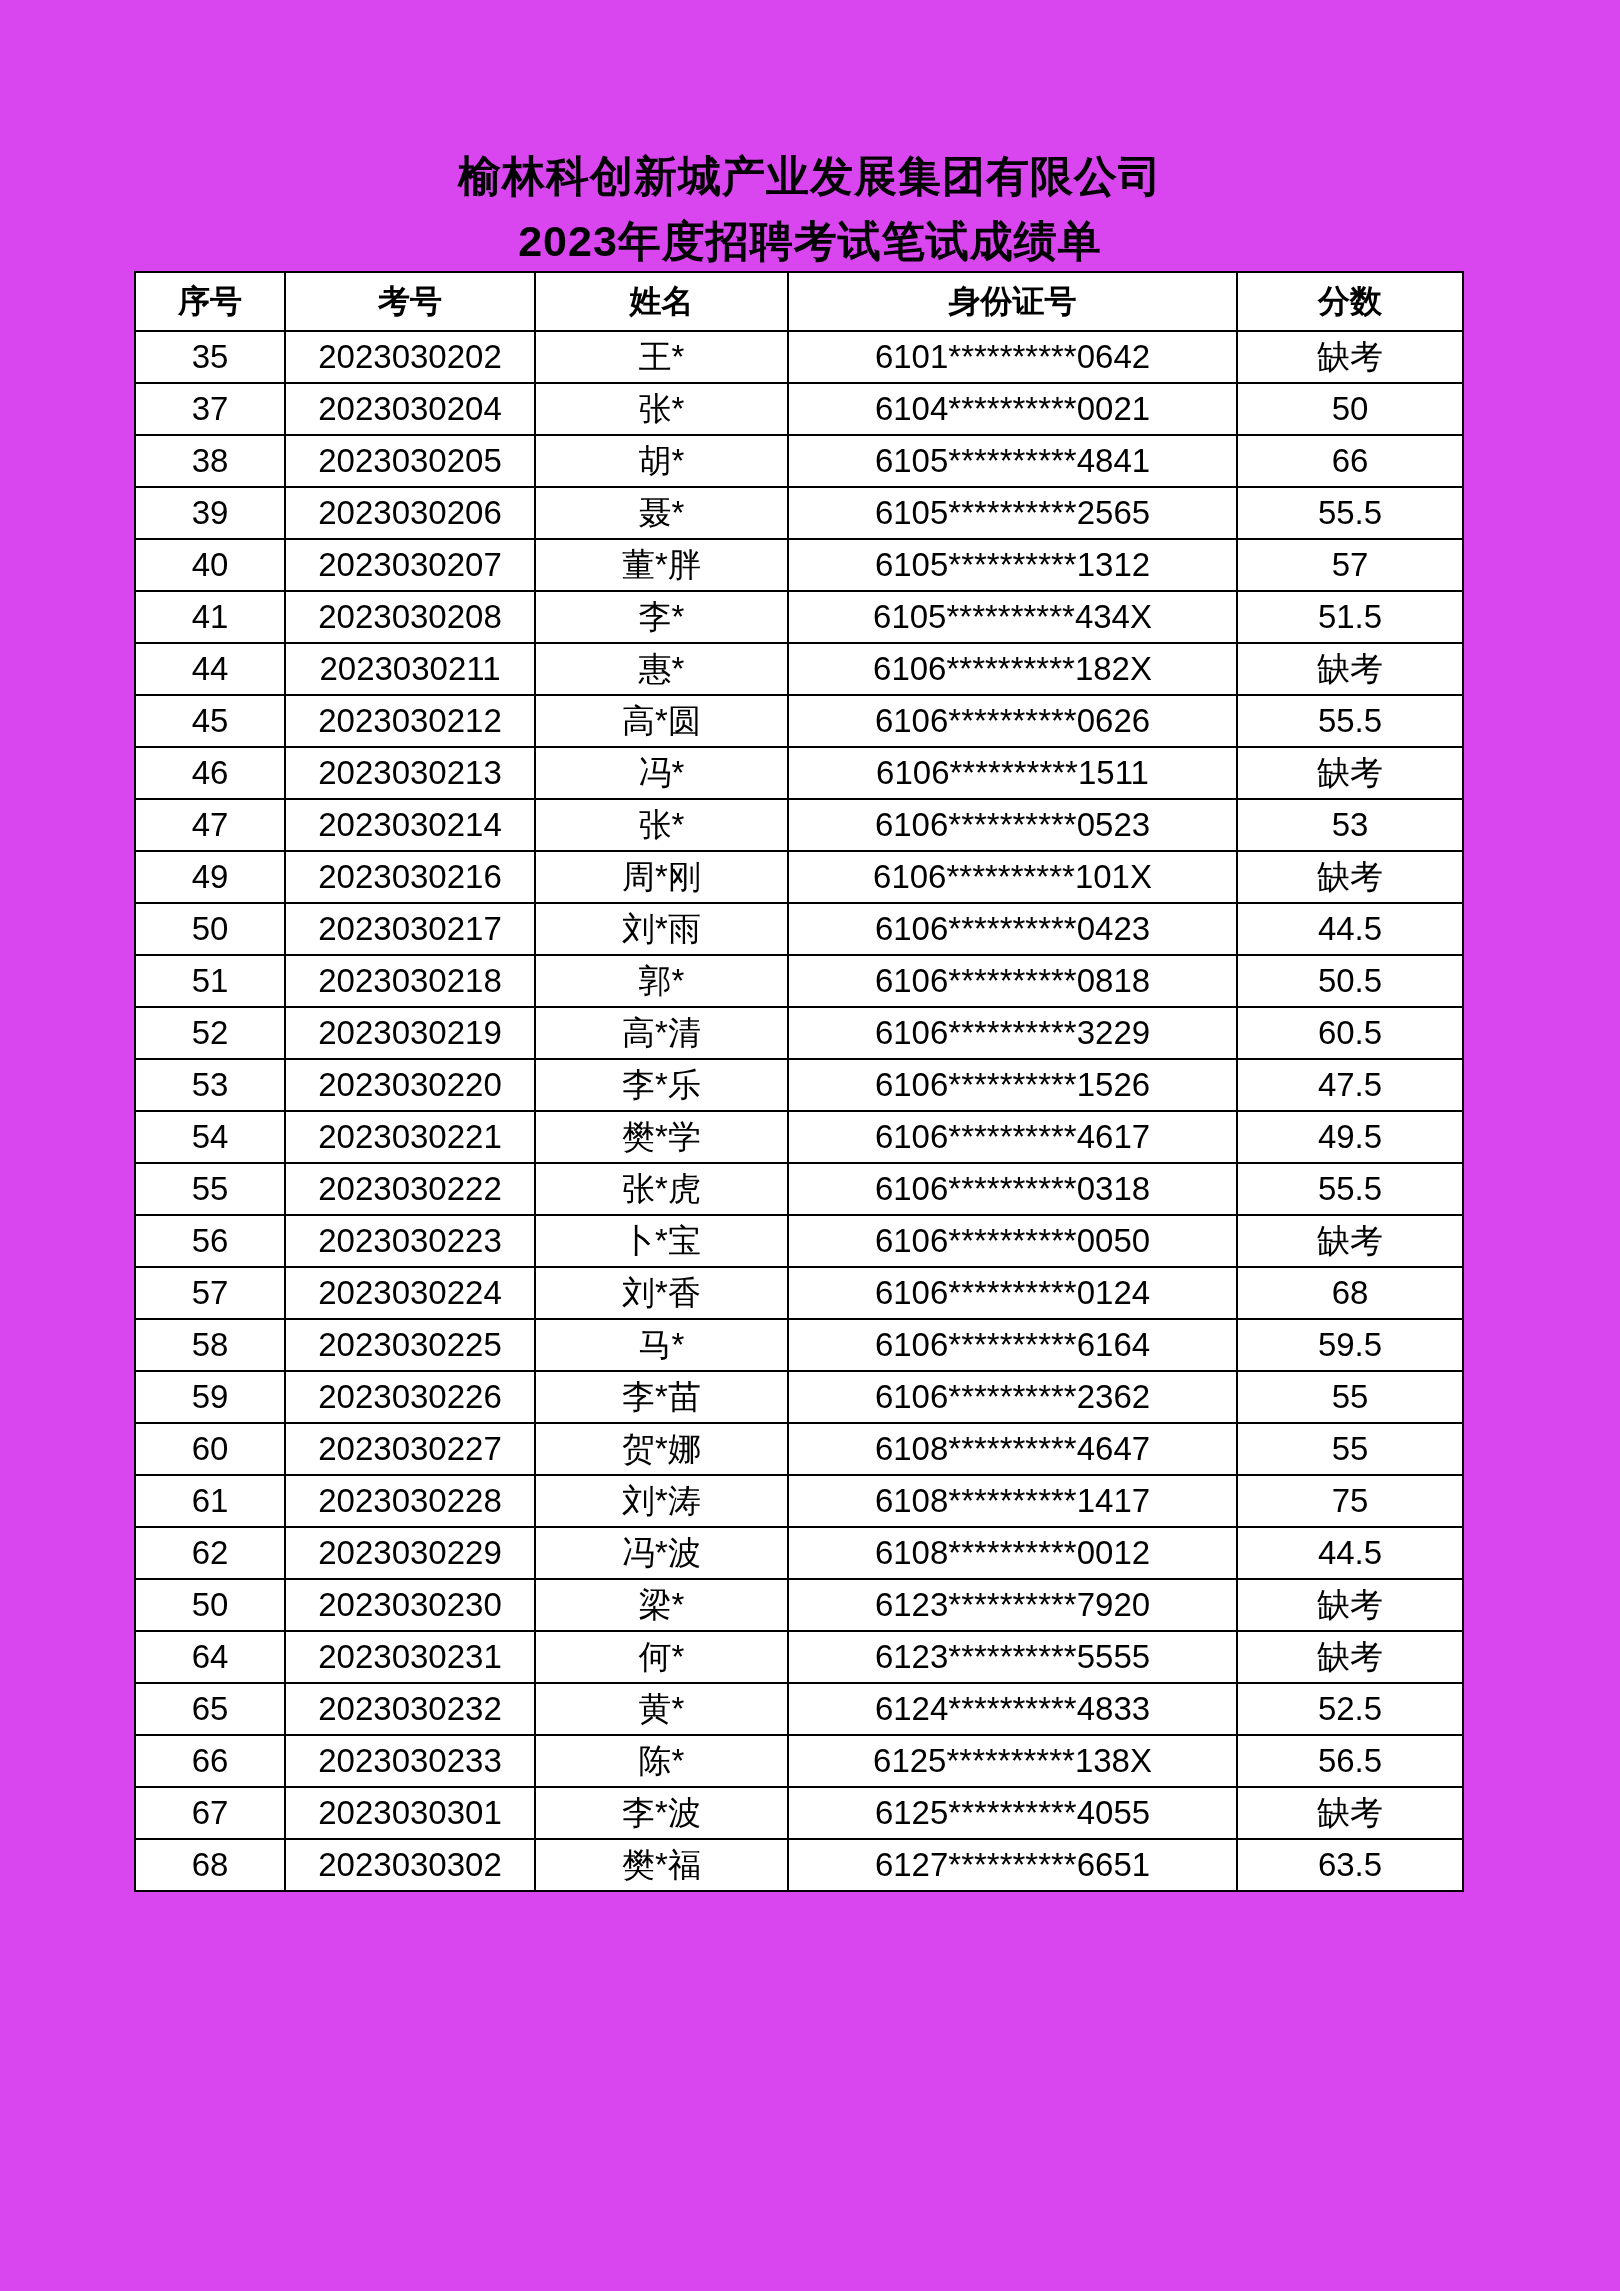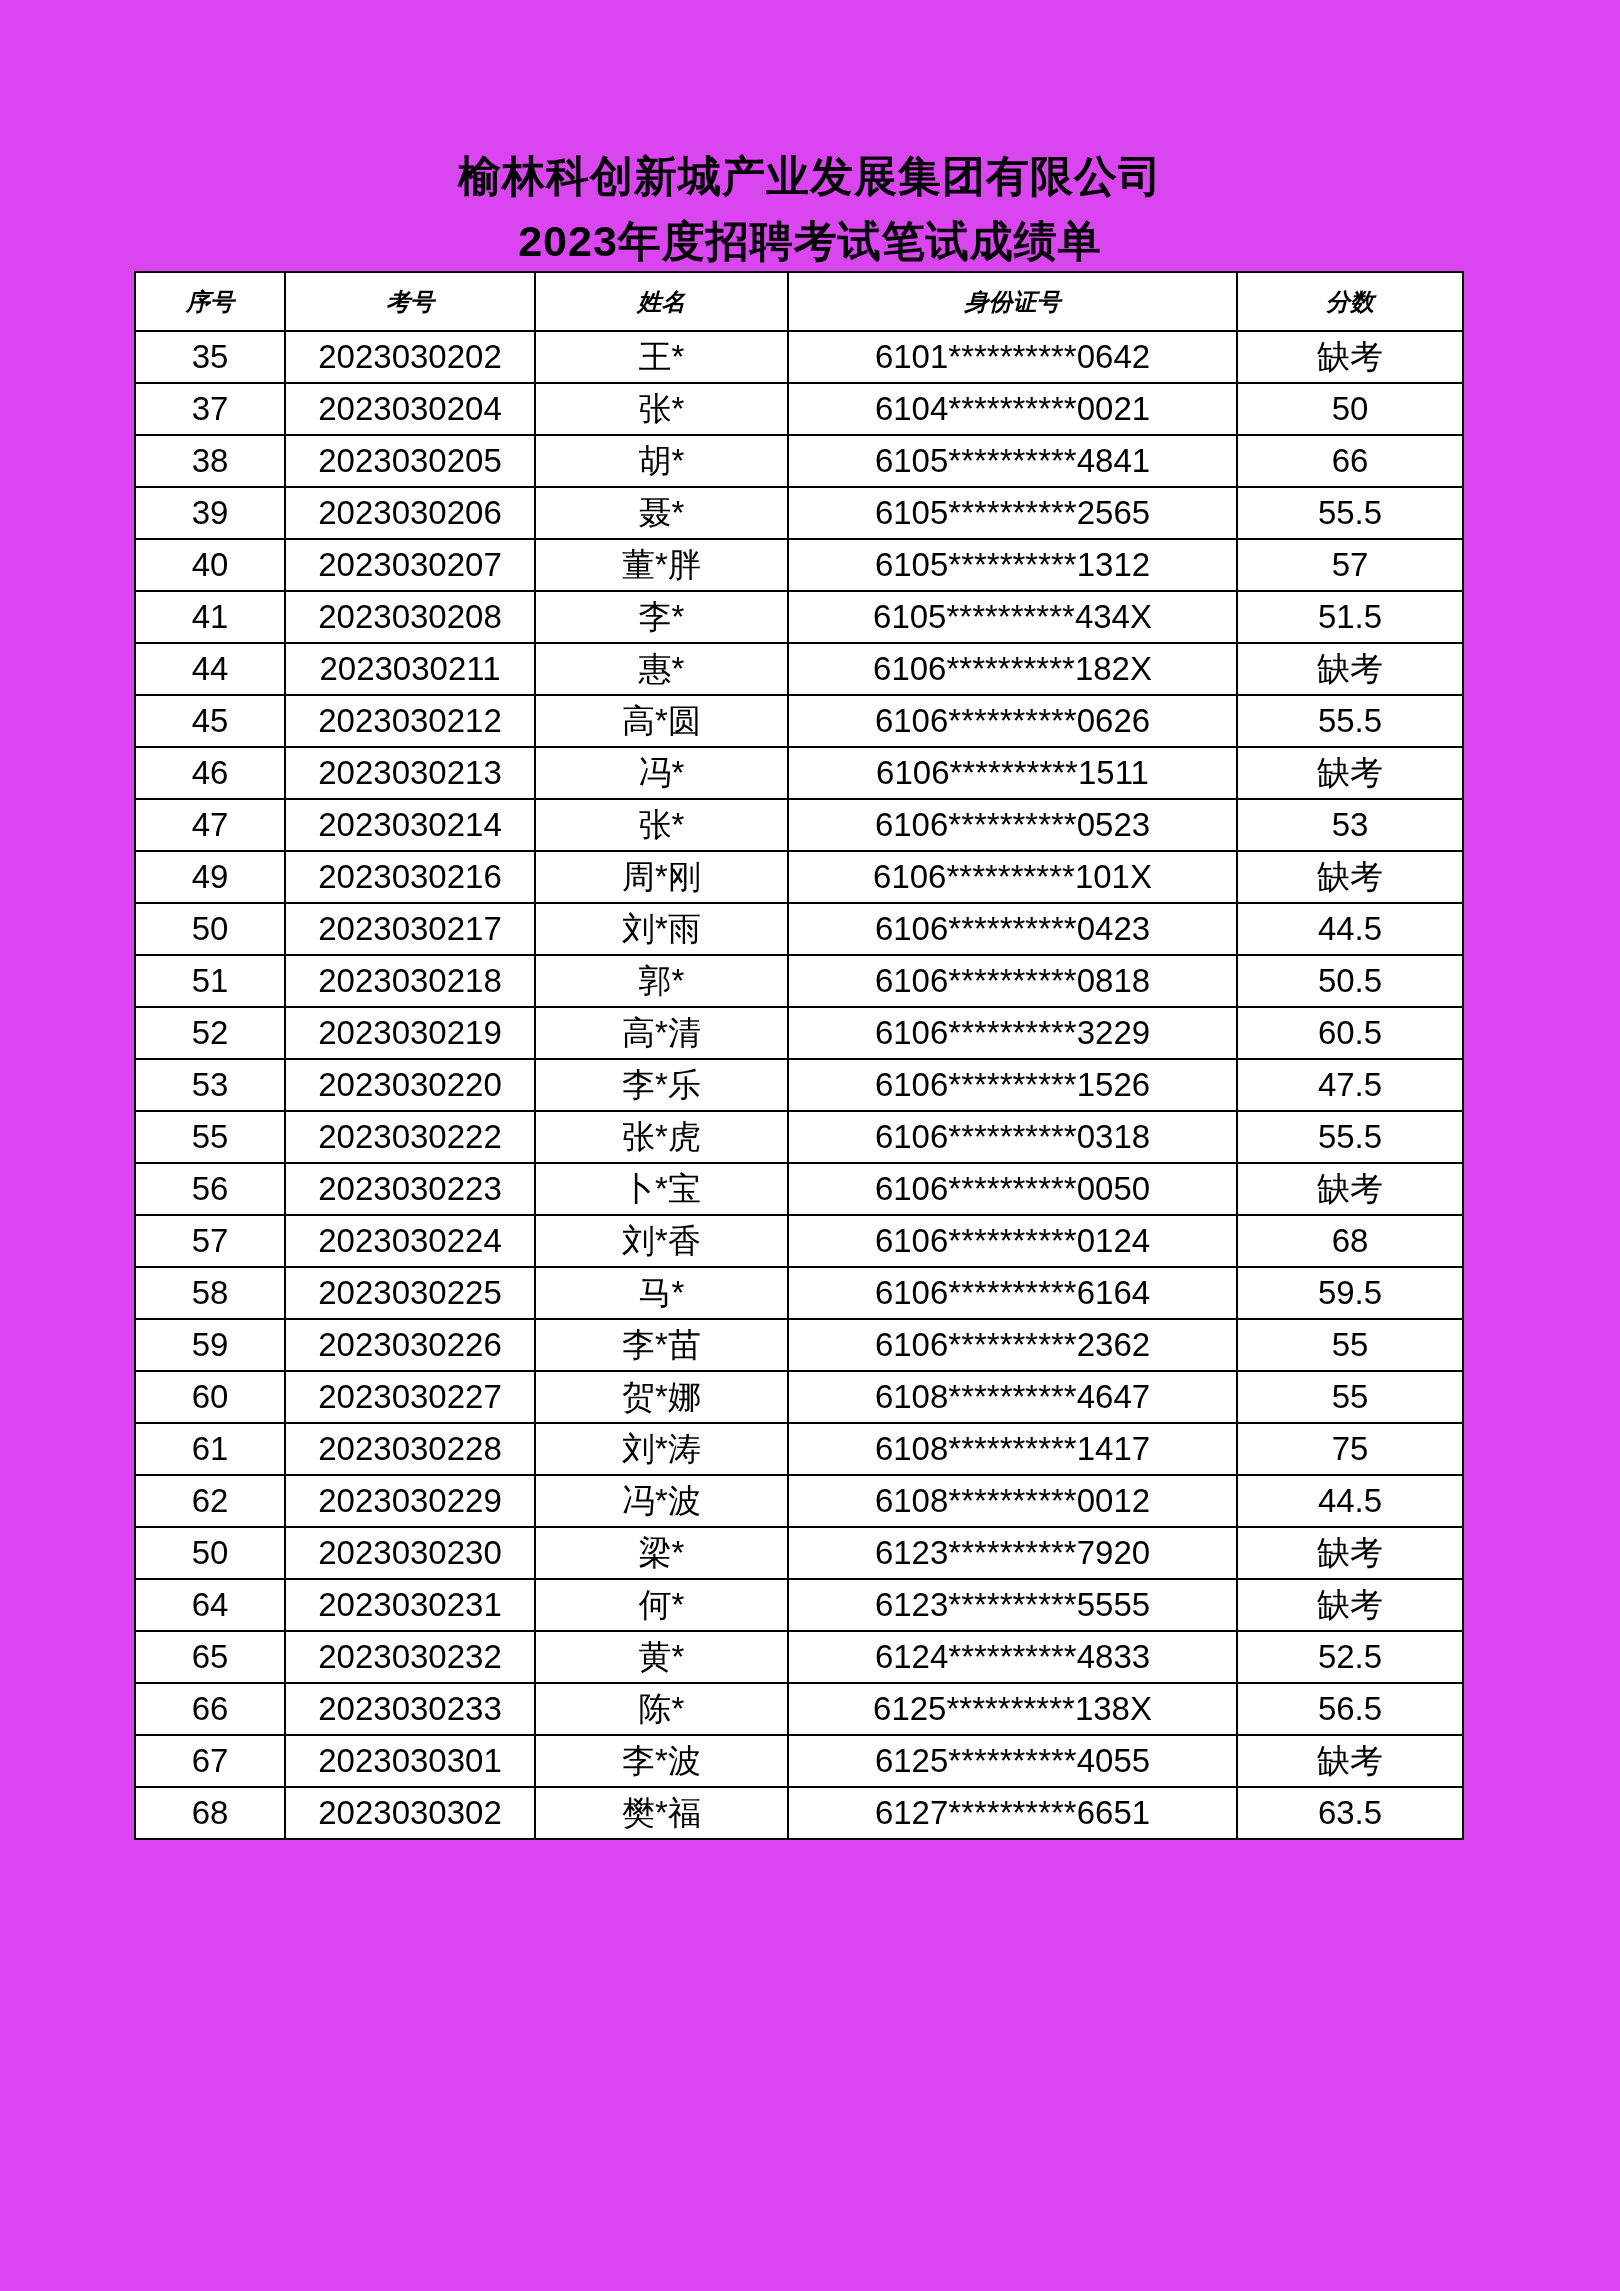--- a/index.html
+++ b/index.html
@@ -60,23 +60,22 @@
   .score-table td {
     border: 2.9px solid #000000;
     text-align: center;
     vertical-align: middle;
     padding: 0;
     overflow: hidden;
     white-space: nowrap;
   }
   .score-table th {
     height: 57px;
-    font-size: 24px;
+    font-size: 32px;
     font-weight: bold;
-    font-style: italic;
   }
   .score-table td {
     height: 50px;
     font-size: 33px;
     font-weight: normal;
   }
 </style>
 </head>
 <body>
 
@@ -203,20 +202,27 @@
           <td>60.5</td>
         </tr>
         <tr>
           <td>53</td>
           <td>2023030220</td>
           <td>李*乐</td>
           <td>6106**********1526</td>
           <td>47.5</td>
         </tr>
         <tr>
+          <td>54</td>
+          <td>2023030221</td>
+          <td>樊*学</td>
+          <td>6106**********4617</td>
+          <td>49.5</td>
+        </tr>
+        <tr>
           <td>55</td>
           <td>2023030222</td>
           <td>张*虎</td>
           <td>6106**********0318</td>
           <td>55.5</td>
         </tr>
         <tr>
           <td>56</td>
           <td>2023030223</td>
           <td>卜*宝</td>

